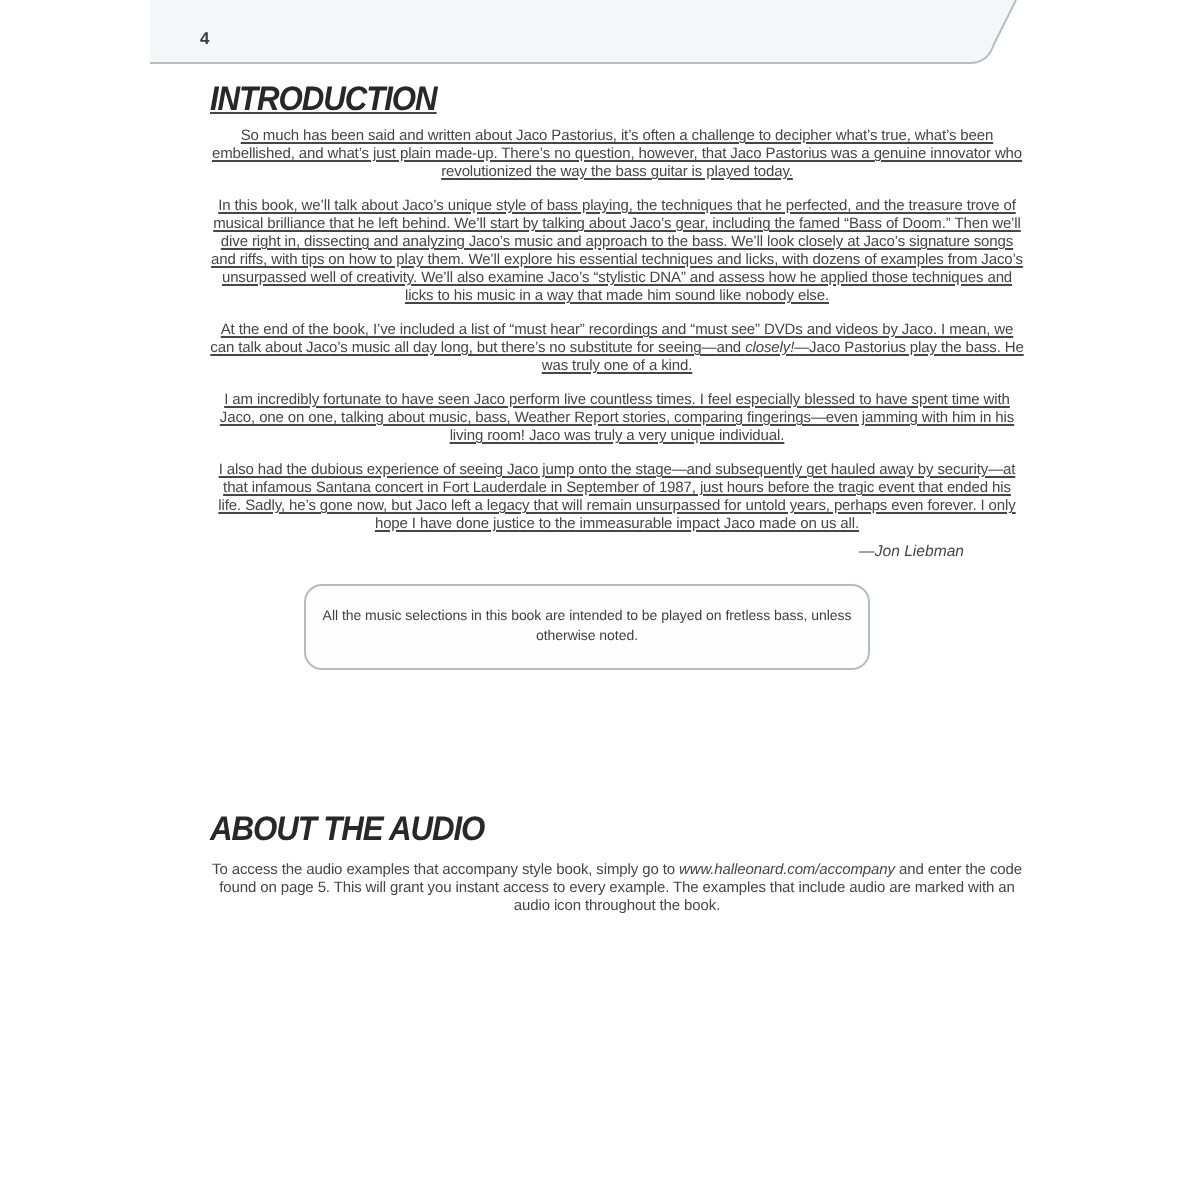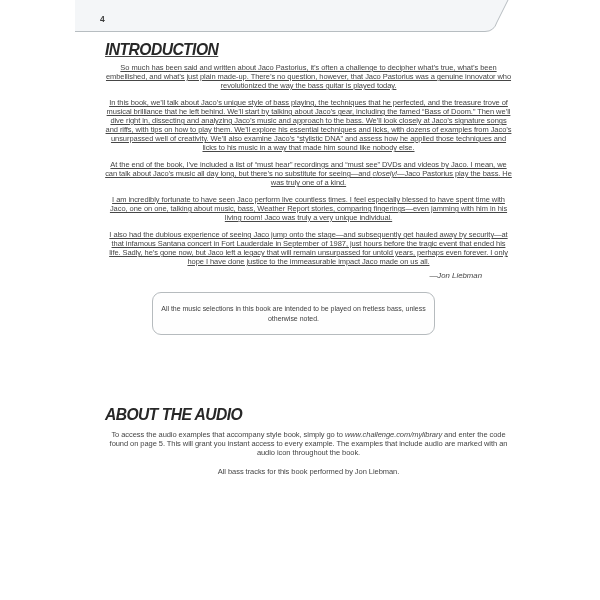--- a/index.html
+++ b/index.html
@@ -104,17 +104,16 @@
   </section>
 
   <div class="signature">—Jon Liebman</div>
 
   <div class="note-box">
     <p>All the music selections in this book are intended to be played on fretless bass, unless otherwise noted.</p>
   </div>
 
   <section class="content about-block" style="position:absolute;">
     <h1 class="book-heading">ABOUT THE AUDIO</h1>
-    <p class="body-text about-p1"><span>To access the audio examples that accompany style book, simply go to </span><span class="em-inline">www.challenge.com/mylibrary</span><span> and enter the code found on page 5. This will grant you instant access to every example. The examples that include audio are marked with an audio icon throughout the book.</span></p>
-    <p class="body-text about-p2">All bass tracks for this book performed by Jon Liebman.</p>
+    <p class="body-text about-p1"><span>To access the audio examples that accompany style book, simply go to </span><span class="em-inline">www.halleonard.com/accompany</span><span> and enter the code found on page 5. This will grant you instant access to every example. The examples that include audio are marked with an audio icon throughout the book.</span></p>
   </section>
 
 </div>
 
 </body></html>

